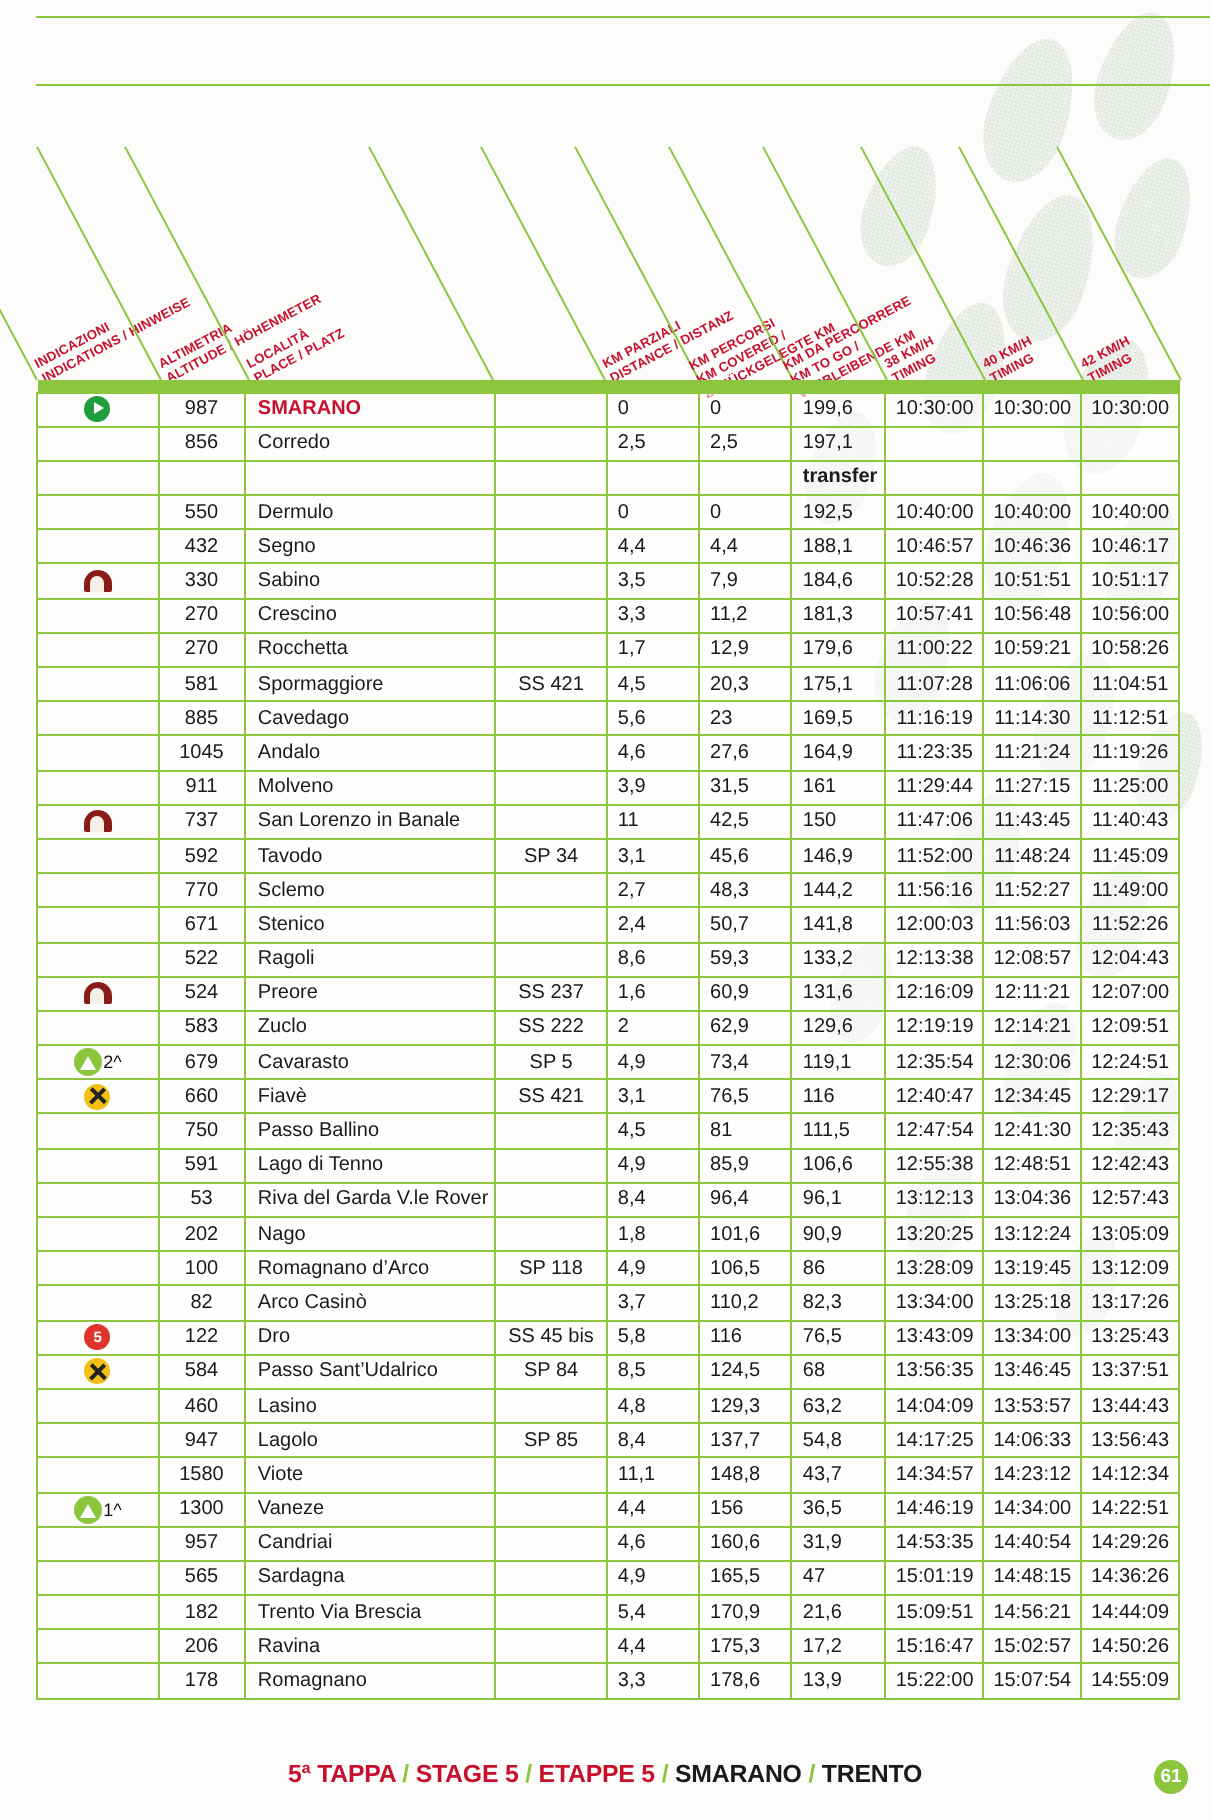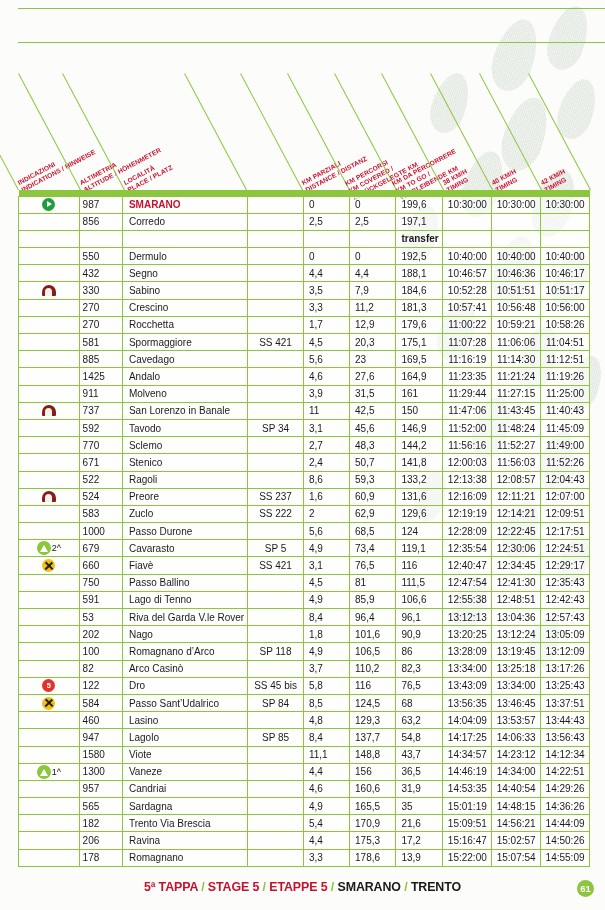--- a/index.html
+++ b/index.html
@@ -46,21 +46,21 @@
 
   
   table { position: absolute; left: 18px; top: 190px; z-index: 3;
           border-collapse: collapse; width: 572px;
           background: rgba(255,255,255,0.55); }
   thead tr.greenbar td { background: #8cc63e; height: 6px; padding: 0; border: none; }
   tbody td { border: 1px solid #8cc63e; height: 17.2px; padding: 0 3px;
              font-size: 10px; color: #1a1a1a; font-family: "Liberation Sans", sans-serif;
              white-space: nowrap; overflow: hidden; }
   .c-icon   { width: 62px; text-align: center; font-size: 9px; }
-  .c-alt    { width: 44px; }
+  .c-alt    { width: 44px; text-align: center; }
   .c-loc    { width: 122px; text-align: left; padding-left: 6px; }
   .c-road   { width: 56px; text-align: center; }
   .c-part   { width: 47px; text-align: left; padding-left: 5px; }
   .c-cov    { width: 47px; text-align: left; padding-left: 5px; }
   .c-togo   { width: 47px; text-align: left; padding-left: 5px; }
   .c-t38, .c-t40, .c-t42 { width: 49px; text-align: center; }
   .bold { font-weight: bold; }
   .red  { color: #c8102e; font-weight: bold; }
   .halfway { font-size: 9.5px; text-align: center; }
 
@@ -312,21 +312,21 @@
           <td class="c-road"></td>
           <td class="c-part">5,6</td>
           <td class="c-cov">23</td>
           <td class="c-togo">169,5</td>
           <td class="c-t38">11:16:19</td>
           <td class="c-t40">11:14:30</td>
           <td class="c-t42">11:12:51</td>
         </tr>
         <tr>
           <td class="c-icon"></td>
-          <td class="c-alt">1425</td>
+          <td class="c-alt">1045</td>
           <td class="c-loc">Andalo</td>
           <td class="c-road"></td>
           <td class="c-part">4,6</td>
           <td class="c-cov">27,6</td>
           <td class="c-togo">164,9</td>
           <td class="c-t38">11:23:35</td>
           <td class="c-t40">11:21:24</td>
           <td class="c-t42">11:19:26</td>
         </tr>
         <tr>
@@ -419,32 +419,20 @@
           <td class="c-loc">Zuclo</td>
           <td class="c-road">SS 222</td>
           <td class="c-part">2</td>
           <td class="c-cov">62,9</td>
           <td class="c-togo">129,6</td>
           <td class="c-t38">12:19:19</td>
           <td class="c-t40">12:14:21</td>
           <td class="c-t42">12:09:51</td>
         </tr>
         <tr>
-          <td class="c-icon"></td>
-          <td class="c-alt">1000</td>
-          <td class="c-loc">Passo Durone</td>
-          <td class="c-road"></td>
-          <td class="c-part">5,6</td>
-          <td class="c-cov">68,5</td>
-          <td class="c-togo">124</td>
-          <td class="c-t38">12:28:09</td>
-          <td class="c-t40">12:22:45</td>
-          <td class="c-t42">12:17:51</td>
-        </tr>
-        <tr>
           <td class="c-icon"><span><span class="ic ic-gpm"></span><span class="gpm-lab">2^</span></span></td>
           <td class="c-alt">679</td>
           <td class="c-loc">Cavarasto</td>
           <td class="c-road">SP 5</td>
           <td class="c-part">4,9</td>
           <td class="c-cov">73,4</td>
           <td class="c-togo">119,1</td>
           <td class="c-t38">12:35:54</td>
           <td class="c-t40">12:30:06</td>
           <td class="c-t42">12:24:51</td>
@@ -617,21 +605,21 @@
           <td class="c-t40">14:40:54</td>
           <td class="c-t42">14:29:26</td>
         </tr>
         <tr>
           <td class="c-icon"></td>
           <td class="c-alt">565</td>
           <td class="c-loc">Sardagna</td>
           <td class="c-road"></td>
           <td class="c-part">4,9</td>
           <td class="c-cov">165,5</td>
-          <td class="c-togo">35</td>
+          <td class="c-togo">47</td>
           <td class="c-t38">15:01:19</td>
           <td class="c-t40">14:48:15</td>
           <td class="c-t42">14:36:26</td>
         </tr>
         <tr>
           <td class="c-icon"></td>
           <td class="c-alt">182</td>
           <td class="c-loc">Trento Via Brescia</td>
           <td class="c-road"></td>
           <td class="c-part">5,4</td>

